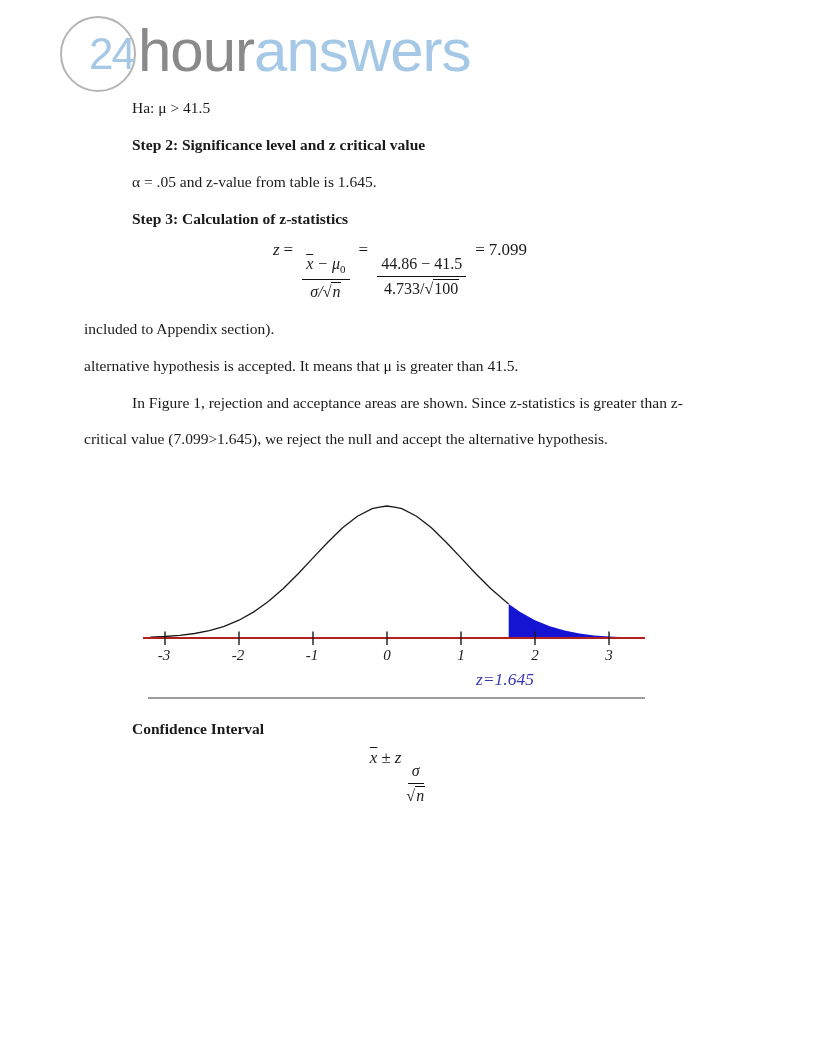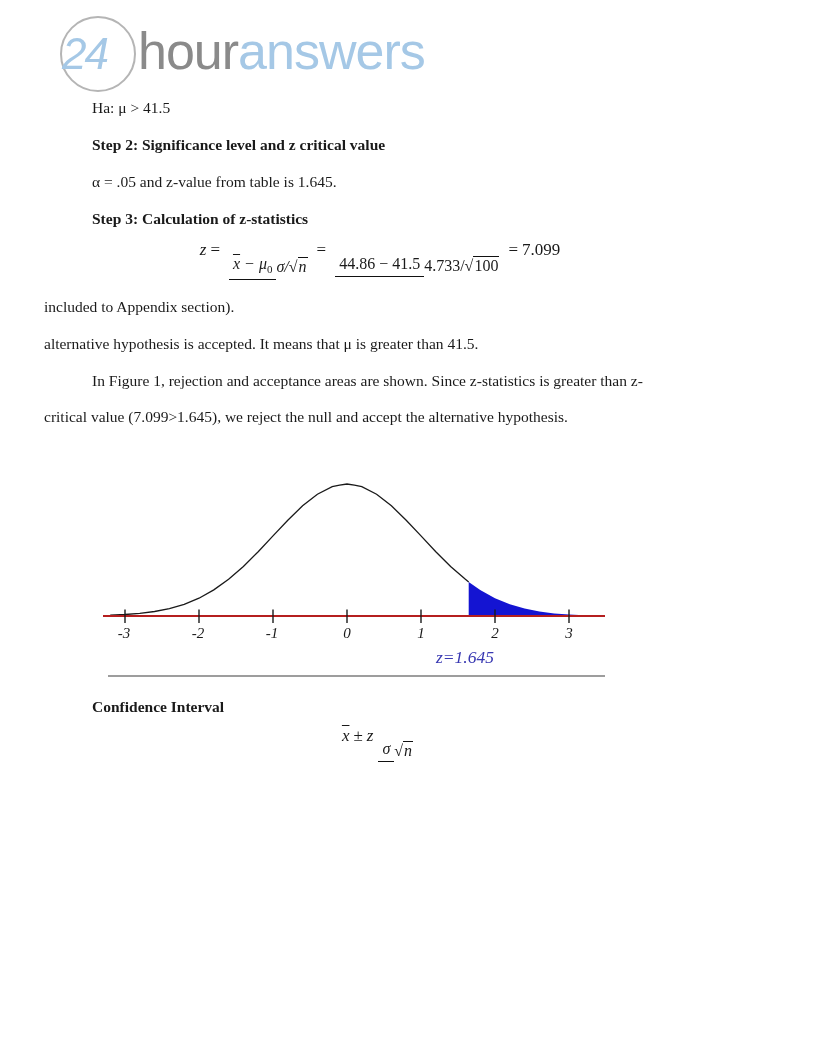--- a/index.html
+++ b/index.html
@@ -1,50 +1,50 @@
 <!DOCTYPE html>
 <html><head>
 <meta charset="utf-8">
 <style>
   html,body{margin:0;padding:0;background:#ffffff;}
   body{
     width:816px;height:1056px;position:relative;overflow:hidden;
     font-family:"Liberation Serif","DejaVu Serif",serif;
     color:#1a1a1a;font-size:15.5px;
   }
-  .content{padding:0 100px 0 44px;}
+  .content{padding:0 100px 0 84px;}
 
   
   .logo{
     margin:12px 0 0 60px;height:84px;display:flex;align-items:center;
     font-family:"Liberation Sans","DejaVu Sans",sans-serif;
     user-select:none;white-space:nowrap;
   }
   .logo-circle{
     width:72px;height:72px;border:2.5px solid #b5b5b5;border-radius:50%;
-    display:flex;align-items:center;justify-content:flex-start;flex:0 0 auto;font-style:italic;
+    display:flex;align-items:center;justify-content:flex-end;flex:0 0 auto;
   }
   .logo-24{color:#a5c8e6;font-size:44px;letter-spacing:-2px;}
-  .logo-word{font-size:52px;letter-spacing:-1px;line-height:1;margin-top:-6px;}
+  .logo-word{font-size:60px;letter-spacing:-1px;line-height:1;margin-top:-6px;}
   .logo-hour{color:#8a8a8a;margin-left:2px;}
   .logo-answers{color:#a5c8e6;}
 
   
   .line{line-height:20px;height:20px;white-space:nowrap;}
   .indent{padding-left:48px;}
   .bold{font-weight:bold;}
   .mt17{margin-top:17px;} .mt16{margin-top:16px;} .mt11{margin-top:11px;}
   .mt2{margin-top:2px;} .mt12{margin-top:12px;} .mt14{margin-top:14px;}
   .mt13{margin-top:13px;} .mt10{margin-top:10px;} .mt32{margin-top:32px;}
 
   
   .math-line{font-size:17px;text-align:center;line-height:1;}
   .math-line .var{font-style:italic;}
   .frac{
-    display:inline-flex;flex-direction:row;align-items:center;
+    display:inline-flex;flex-direction:column;align-items:center;
     vertical-align:-0.85em;margin:0 5px;line-height:1.25;font-size:16px;
   }
   .frac .num{border-bottom:1.2px solid #111;padding:1px 4px 2px 4px;}
   .frac .den{padding-top:2px;}
   .bar{text-decoration:overline;}
   .rad{border-top:1.2px solid #111;padding:0 1px;}
   sub{font-size:11px;}
   .op{margin:0 4px;}
 
   

